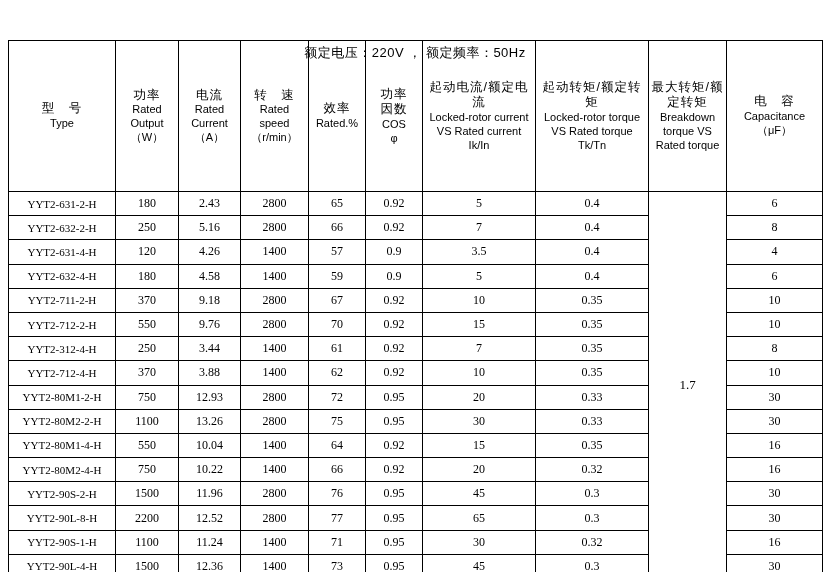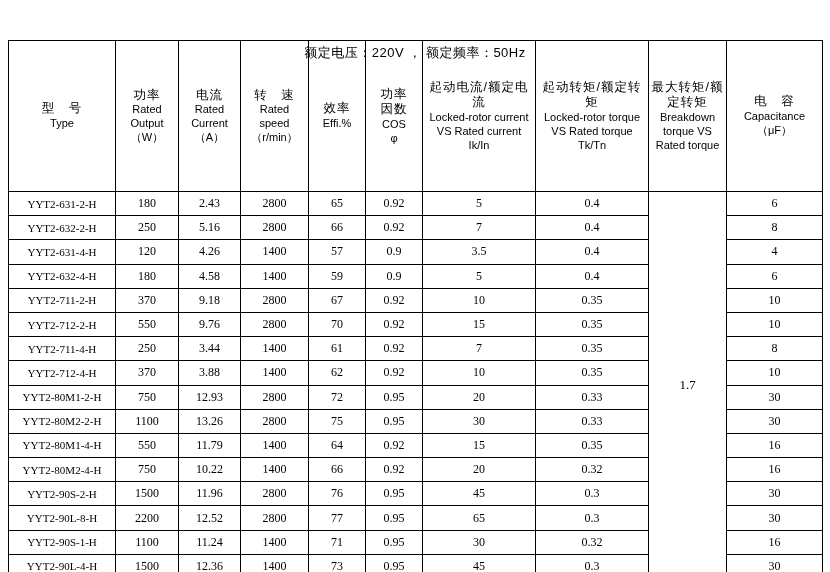--- a/index.html
+++ b/index.html
@@ -135,21 +135,21 @@
           <div class="unit">（A）</div>
         </th>
         <th>
           <div class="cn">转　速</div>
           <div class="en" style="white-space:pre-line">Rated
 speed</div>
           <div class="unit">（r/min）</div>
         </th>
         <th>
           <div class="cn">效率</div>
-          <div class="en">Effi.%</div>
+          <div class="en">Rated.%</div>
         </th>
         <th>
           <div class="cn" style="white-space:pre-line">功率
 因数</div>
           <div class="en" style="white-space:pre-line">COS
 φ</div>
         </th>
         <th>
           <div class="cn">起动电流/额定电流</div>
           <div class="en">Locked-rotor current VS Rated current</div>
@@ -233,21 +233,21 @@
           <td>550</td>
           <td>9.76</td>
           <td>2800</td>
           <td>70</td>
           <td>0.92</td>
           <td>15</td>
           <td>0.35</td>
           <td>10</td>
         </tr>
         <tr>
-          <td class="type">YYT2-711-4-H</td>
+          <td class="type">YYT2-312-4-H</td>
           <td>250</td>
           <td>3.44</td>
           <td>1400</td>
           <td>61</td>
           <td>0.92</td>
           <td>7</td>
           <td>0.35</td>
           <td>8</td>
         </tr>
         <tr>
@@ -279,21 +279,21 @@
           <td>2800</td>
           <td>75</td>
           <td>0.95</td>
           <td>30</td>
           <td>0.33</td>
           <td>30</td>
         </tr>
         <tr>
           <td class="type">YYT2-80M1-4-H</td>
           <td>550</td>
-          <td>11.79</td>
+          <td>10.04</td>
           <td>1400</td>
           <td>64</td>
           <td>0.92</td>
           <td>15</td>
           <td>0.35</td>
           <td>16</td>
         </tr>
         <tr>
           <td class="type">YYT2-80M2-4-H</td>
           <td>750</td>

